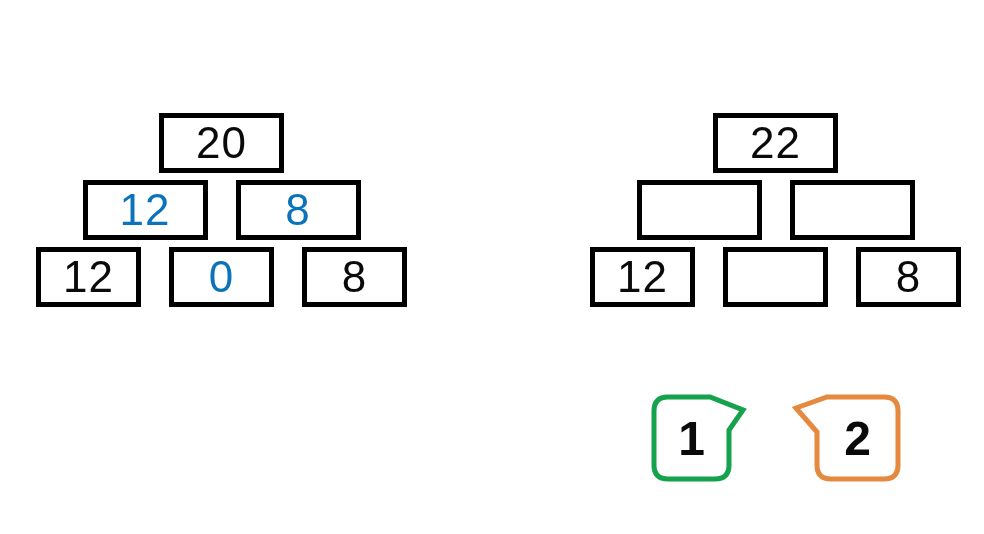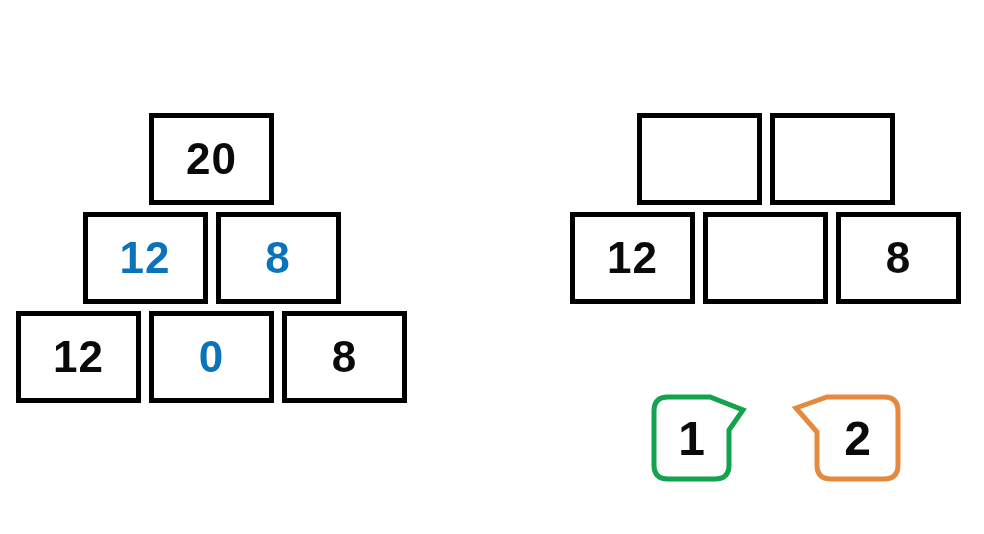--- a/index.html
+++ b/index.html
@@ -20,31 +20,32 @@
     width: 391px;
   }
   .prow {
     display: flex;
     justify-content: center;
     gap: 8px;
     margin-bottom: 7px;
   }
   .cell {
     width: 125px;
-    height: 92px;
+    height: 60px;
     box-sizing: border-box;
     border: 5px solid var(--box-border, #000);
     background: #ffffff;
     display: flex;
     align-items: center;
     justify-content: center;
-    font-weight: 700;
+    font-weight: 400;
     font-size: 44px;
     letter-spacing: 1px;
     color: var(--text-black, #0a0a0a);
+    margin-left: 20px;
   }
   .cell.blue {
     color: var(--answer-blue, #0b73ba);
   }
   .bubble {
     position: absolute;
     cursor: pointer;
   }
   .bubble svg {
     display: block;
@@ -95,20 +96,25 @@
     </div>
     <div class="cell">
       <span>8</span>
     </div>
   </div>
 </div>
 
 <div class="pyramid" style="left:570px">
   <div class="prow">
     <div class="cell">
+      <span>22</span>
+    </div>
+  </div>
+  <div class="prow">
+    <div class="cell">
       <span></span>
     </div>
     <div class="cell">
       <span></span>
     </div>
   </div>
   <div class="prow">
     <div class="cell">
       <span>12</span>
     </div>

